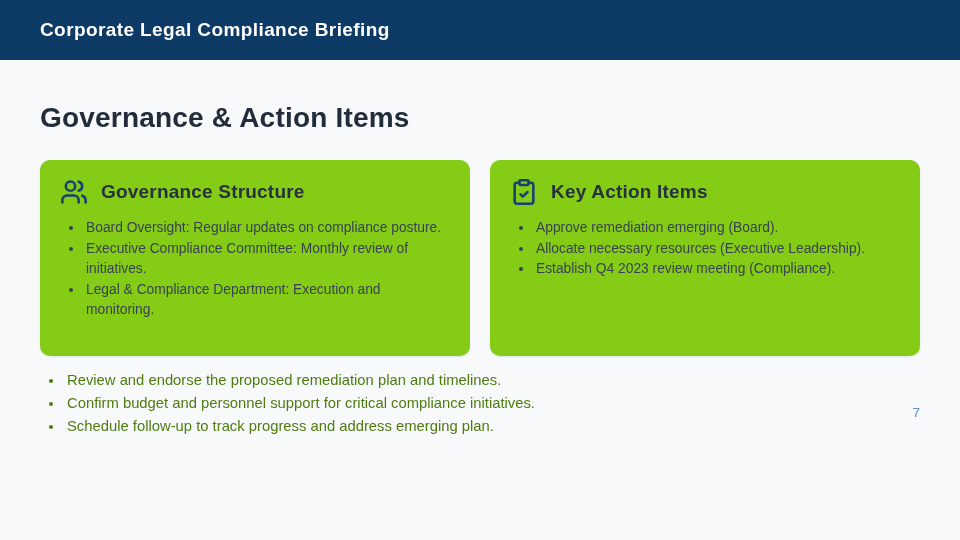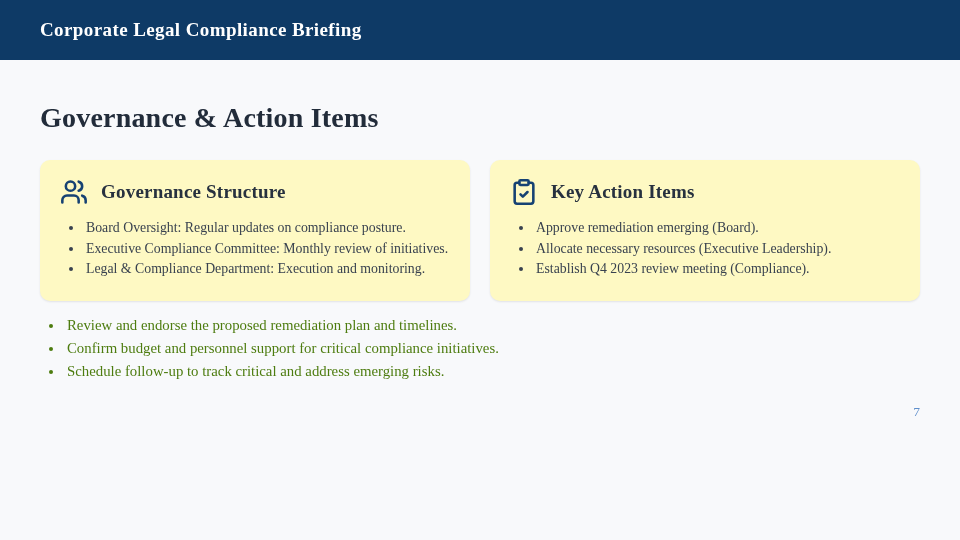--- a/index.html
+++ b/index.html
@@ -6,21 +6,20 @@
   body {
     width: 960px; height: 540px;
     font-family: "Liberation Sans", sans-serif;
     background: #f8f9fb;
   }
   .slide {
     position: relative;
     width: 960px; height: 444px;
     background: #f8f9fb;
     overflow: hidden;
-    font-family: Liberation Serif, serif;
   }
   .topbar {
     height: 60px;
     background: #0e3a66;
     display: flex;
     align-items: center;
     padding: 0 40px;
     box-sizing: border-box;
   }
   .topbar-title {
@@ -38,23 +37,23 @@
     color: #222c3a;
     letter-spacing: 0.2px;
   }
   .cards {
     margin-top: 23px;
     display: grid;
     grid-template-columns: 1fr 1fr;
     gap: 20px;
   }
   .card {
-    background: #fef9c3;
+    background: #84cc16;
     border-radius: 10px;
-    padding: 14px 20px 8px;
+    padding: 14px 20px 22px;
     box-sizing: border-box;
     box-shadow: 0 1px 2px rgba(16,24,40,0.06), 0 1px 3px rgba(16,24,40,0.04);
   }
   .card-head {
     display: flex;
     align-items: center;
     gap: 13px;
     height: 36px;
   }
   .card-icon { color: #164273; display: flex; align-items: center; }
@@ -148,20 +147,20 @@
           <li>Establish Q4 2023 review meeting (Compliance).</li>
         </ul>
       </section>
 
     </div>
 
 
     <ul class="steps-list">
       <li>Review and endorse the proposed remediation plan and timelines.</li>
       <li>Confirm budget and personnel support for critical compliance initiatives.</li>
-      <li>Schedule follow-up to track critical and address emerging risks.</li>
+      <li>Schedule follow-up to track progress and address emerging plan.</li>
     </ul>
 
   </main>
 
   <div class="page-number">7</div>
 
 </div>
 
 </body></html>

